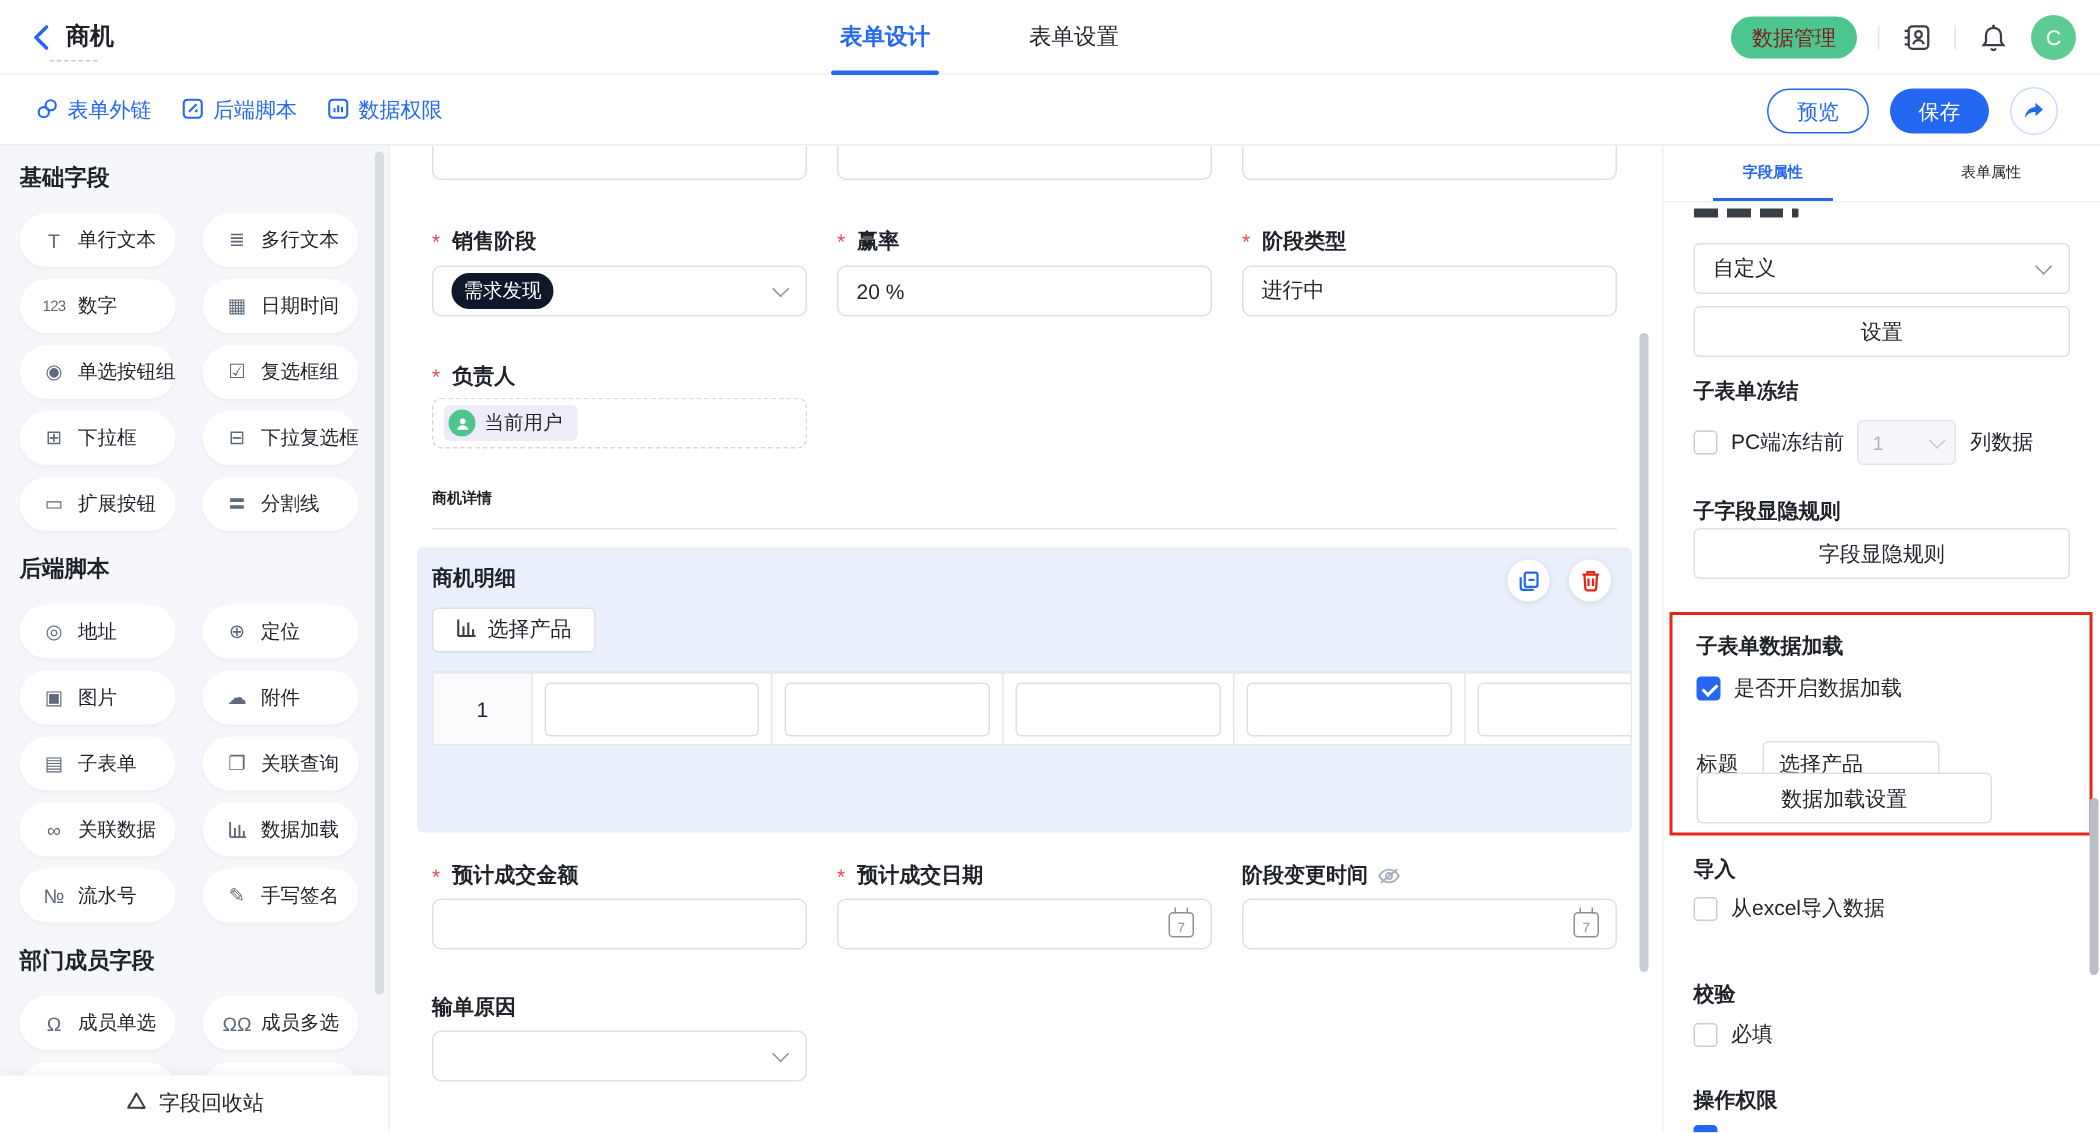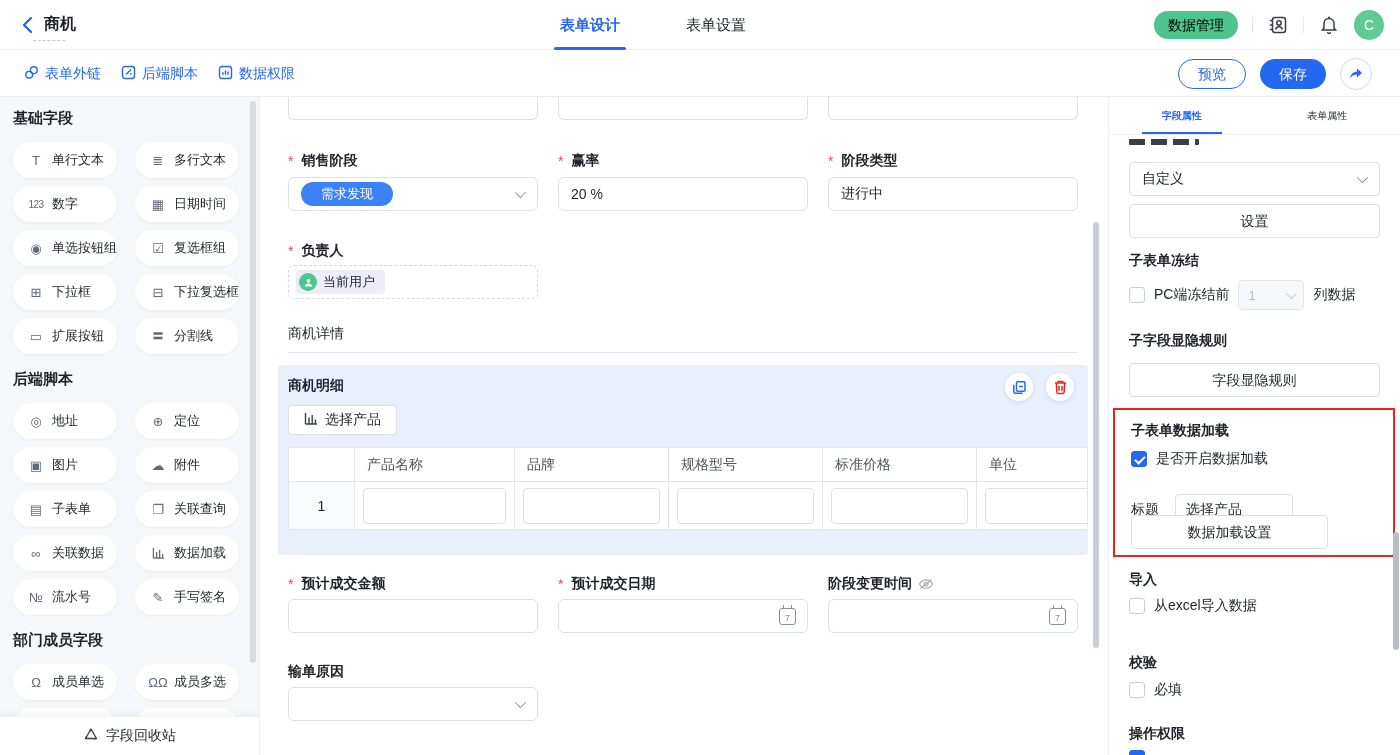--- a/index.html
+++ b/index.html
@@ -10,21 +10,21 @@
   
   .header { position:absolute; top:0; left:0; right:0; height:50px; background:#fff; border-bottom:1px solid #f0f1f3; z-index:30; }
   .back-chev { position:absolute; left:18px; top:14px; width:22px; height:22px; cursor:pointer; }
   .page-title { position:absolute; left:44px; top:14px; font-size:16px; font-weight:700; }
   .title-dash { position:absolute; left:33px; top:40px; width:32px; border-bottom:1px dashed #c3c8d1; }
   .top-tabs { position:absolute; left:560px; top:0; height:50px; display:flex; gap:66px; }
   .top-tab { height:50px; line-height:50px; font-size:15px; cursor:pointer; position:relative; color:#1f2329; }
   .top-tab.active { color:#2468f2; font-weight:600; }
   .top-tab.active:after { content:""; position:absolute; left:-6px; right:-6px; bottom:0; height:3px; background:#2468f2; border-radius:2px; }
   .hdr-right { position:absolute; right:16px; top:0; height:50px; display:flex; align-items:center; gap:14px; }
-  .pill-green { height:28px; padding:0 14px; border-radius:14px; background:#4cc58e; color:#000000; font-size:14px; line-height:28px; cursor:pointer; }
+  .pill-green { height:28px; padding:0 14px; border-radius:14px; background:#4cc58e; color:#7f1d1d; font-size:14px; line-height:28px; cursor:pointer; }
   .hdr-div { width:1px; height:16px; background:#e3e5e9; }
   .hdr-ic { width:22px; height:22px; cursor:pointer; display:flex; align-items:center; justify-content:center; }
   .avatar { width:30px; height:30px; border-radius:50%; background:#5ecb93; color:#fff; font-size:14px; display:flex; align-items:center; justify-content:center; cursor:pointer; }
 
   
   .toolbar { position:absolute; top:50px; left:0; right:0; height:47px; background:#fff; border-bottom:1px solid #ebedf0; z-index:29; }
   .tb-links { position:absolute; left:24px; top:0; height:47px; display:flex; gap:20px; align-items:center; }
   .tb-link { display:flex; align-items:center; gap:6px; color:#2468f2; font-size:14px; cursor:pointer; }
   .tb-right { position:absolute; right:28px; top:8px; display:flex; gap:14px; align-items:center; }
   .btn-outline { height:30px; padding:0 19px; border-radius:15px; border:1px solid #2468f2; color:#2468f2; background:#fff; font-size:14px; line-height:28px; cursor:pointer; }
@@ -44,25 +44,25 @@
   .recycle-bar { position:absolute; left:0; right:0; bottom:0; height:38px; background:#fff; box-shadow:0 -2px 8px rgba(31,35,41,.06); display:flex; align-items:center; justify-content:center; gap:7px; font-size:14px; cursor:pointer; z-index:5; }
 
   
   .canvas { position:absolute; top:97px; left:260px; width:848px; bottom:0; background:#fff; overflow:hidden; }
   .f-label { position:absolute; font-size:14px; font-weight:600; color:#1f2329; display:flex; align-items:center; gap:6px; }
   .req:before { content:"*"; color:#e34d59; margin-right:2px; font-weight:400; }
   .inp { position:absolute; width:250px; height:34px; border:1px solid #dcdfe6; border-radius:6px; background:#fff; display:flex; align-items:center; padding:0 12px; font-size:14px; color:#1f2329; cursor:text; }
   .inp-cut { position:absolute; top:0; width:250px; height:23px; border:1px solid #dcdfe6; border-top:none; border-radius:0 0 6px 6px; background:#fff; }
   .chev { width:8px; height:8px; border-right:1.5px solid #8f959e; border-bottom:1.5px solid #8f959e; transform:rotate(45deg) translateY(-2px); }
   .inp .chev { position:absolute; right:14px; top:12px; }
-  .tag-pink { background:#3b82f6; color:#fff; font-size:13px; height:24px; line-height:24px; padding:0 20px; border-radius:12px; }
+  .tag-pink { background:#0f172a; color:#fff; font-size:13px; height:24px; line-height:24px; padding:0 8px; border-radius:12px; }
   .dash-box { position:absolute; width:250px; height:34px; border:1px dashed #d4d7de; border-radius:6px; display:flex; align-items:center; padding:0 7px; cursor:pointer; }
   .tag-user { background:#efecfa; border-radius:4px; height:24px; display:flex; align-items:center; gap:6px; padding:0 10px 0 3px; font-size:13px; }
   .user-circ { width:18px; height:18px; border-radius:50%; background:#4cc58e; display:flex; align-items:center; justify-content:center; }
-  .sec-title { position:absolute; font-size:14px; font-weight:400; }
+  .sec-title { position:absolute; font-size:10px; font-weight:700; }
   .sec-line { position:absolute; left:28px; width:790px; border-bottom:1px solid #e5e6eb; }
 
   .subform { position:absolute; left:18px; top:268px; width:810px; height:190px; background:#e9f0fc; border-radius:4px; overflow:hidden; }
   .sf-title { position:absolute; left:10px; top:12px; font-size:14px; font-weight:700; }
   .sf-act { position:absolute; top:8px; width:28px; height:28px; border-radius:50%; background:#fff; box-shadow:0 1px 4px rgba(31,35,41,.12); display:flex; align-items:center; justify-content:center; cursor:pointer; }
   .sf-btn { position:absolute; left:10px; top:40px; height:30px; background:#fff; border:1px solid #dcdfe6; border-radius:4px; display:flex; align-items:center; gap:7px; padding:0 15px; font-size:14px; cursor:pointer; }
   .sf-table { position:absolute; left:10px; top:82px; width:800px; background:#fff; border:1px solid #e5e6eb; overflow:hidden; }
   .sf-hrow, .sf-brow { display:flex; }
   .sf-hcell { height:33px; line-height:33px; padding-left:12px; font-size:14px; color:#51565d; border-right:1px solid #e5e6eb; flex:none; overflow:hidden; white-space:nowrap; }
   .sf-bcell { height:48px; border-right:1px solid #e5e6eb; border-top:1px solid #e5e6eb; flex:none; display:flex; align-items:center; padding:0 8px; }
@@ -363,28 +363,20 @@
               <line x1="1.5" y1="1" x2="1.5" y2="12"></line>
               <line x1="1.5" y1="12" x2="13" y2="12"></line>
               <line x1="5" y1="12" x2="5" y2="5.5"></line>
               <line x1="8.2" y1="12" x2="8.2" y2="3"></line>
               <line x1="11.4" y1="12" x2="11.4" y2="7.5"></line>
             </svg>
         </span>
         <span>选择产品</span>
       </div>
       <div class="sf-table">
-        <div class="sf-hrow">
-            <div class="sf-hcell" style="width: 66px;"></div>
-            <div class="sf-hcell" style="width: 160px;">产品名称</div>
-            <div class="sf-hcell" style="width: 154px;">品牌</div>
-            <div class="sf-hcell" style="width: 154px;">规格型号</div>
-            <div class="sf-hcell" style="width: 154px;">标准价格</div>
-            <div class="sf-hcell" style="width: 150px;">单位</div>
-          </div>
         <div class="sf-brow">
             <div class="sf-bcell num" style="width: 66px;">1</div>
             <div class="sf-bcell" style="width: 160px;">
               <div class="cell-inp"></div>
             </div>
             <div class="sf-bcell" style="width: 154px;">
               <div class="cell-inp"></div>
             </div>
             <div class="sf-bcell" style="width: 154px;">
               <div class="cell-inp"></div>
@@ -446,21 +438,21 @@
       <span class="ckbox"></span>
       <span>PC端冻结前</span>
       <span class="mini-select">
         <span>1</span>
         <span class="chev"></span>
       </span>
       <span>列数据</span>
     </div>
 
     <div class="p-head" style="top:235px">子字段显隐规则</div>
-    <div class="p-btn" style="top:266px">字段显隐规则</div>
+    <div class="p-btn" style="top:255px">字段显隐规则</div>
 
     <div class="red-box">
       <div class="p-head" style="top:12px;left:16px;position:absolute">子表单数据加载</div>
       <div class="ckrow" style="top:40px;left:16px;position:absolute">
         <span class="ckbox on"></span>
         <span>是否开启数据加载</span>
       </div>
       <div style="position:absolute;top:84px;left:16px;display:flex;align-items:center;gap:16px">
         <span class="lbl-inline">标题</span>
         <input class="title-input" value="选择产品" style="">

